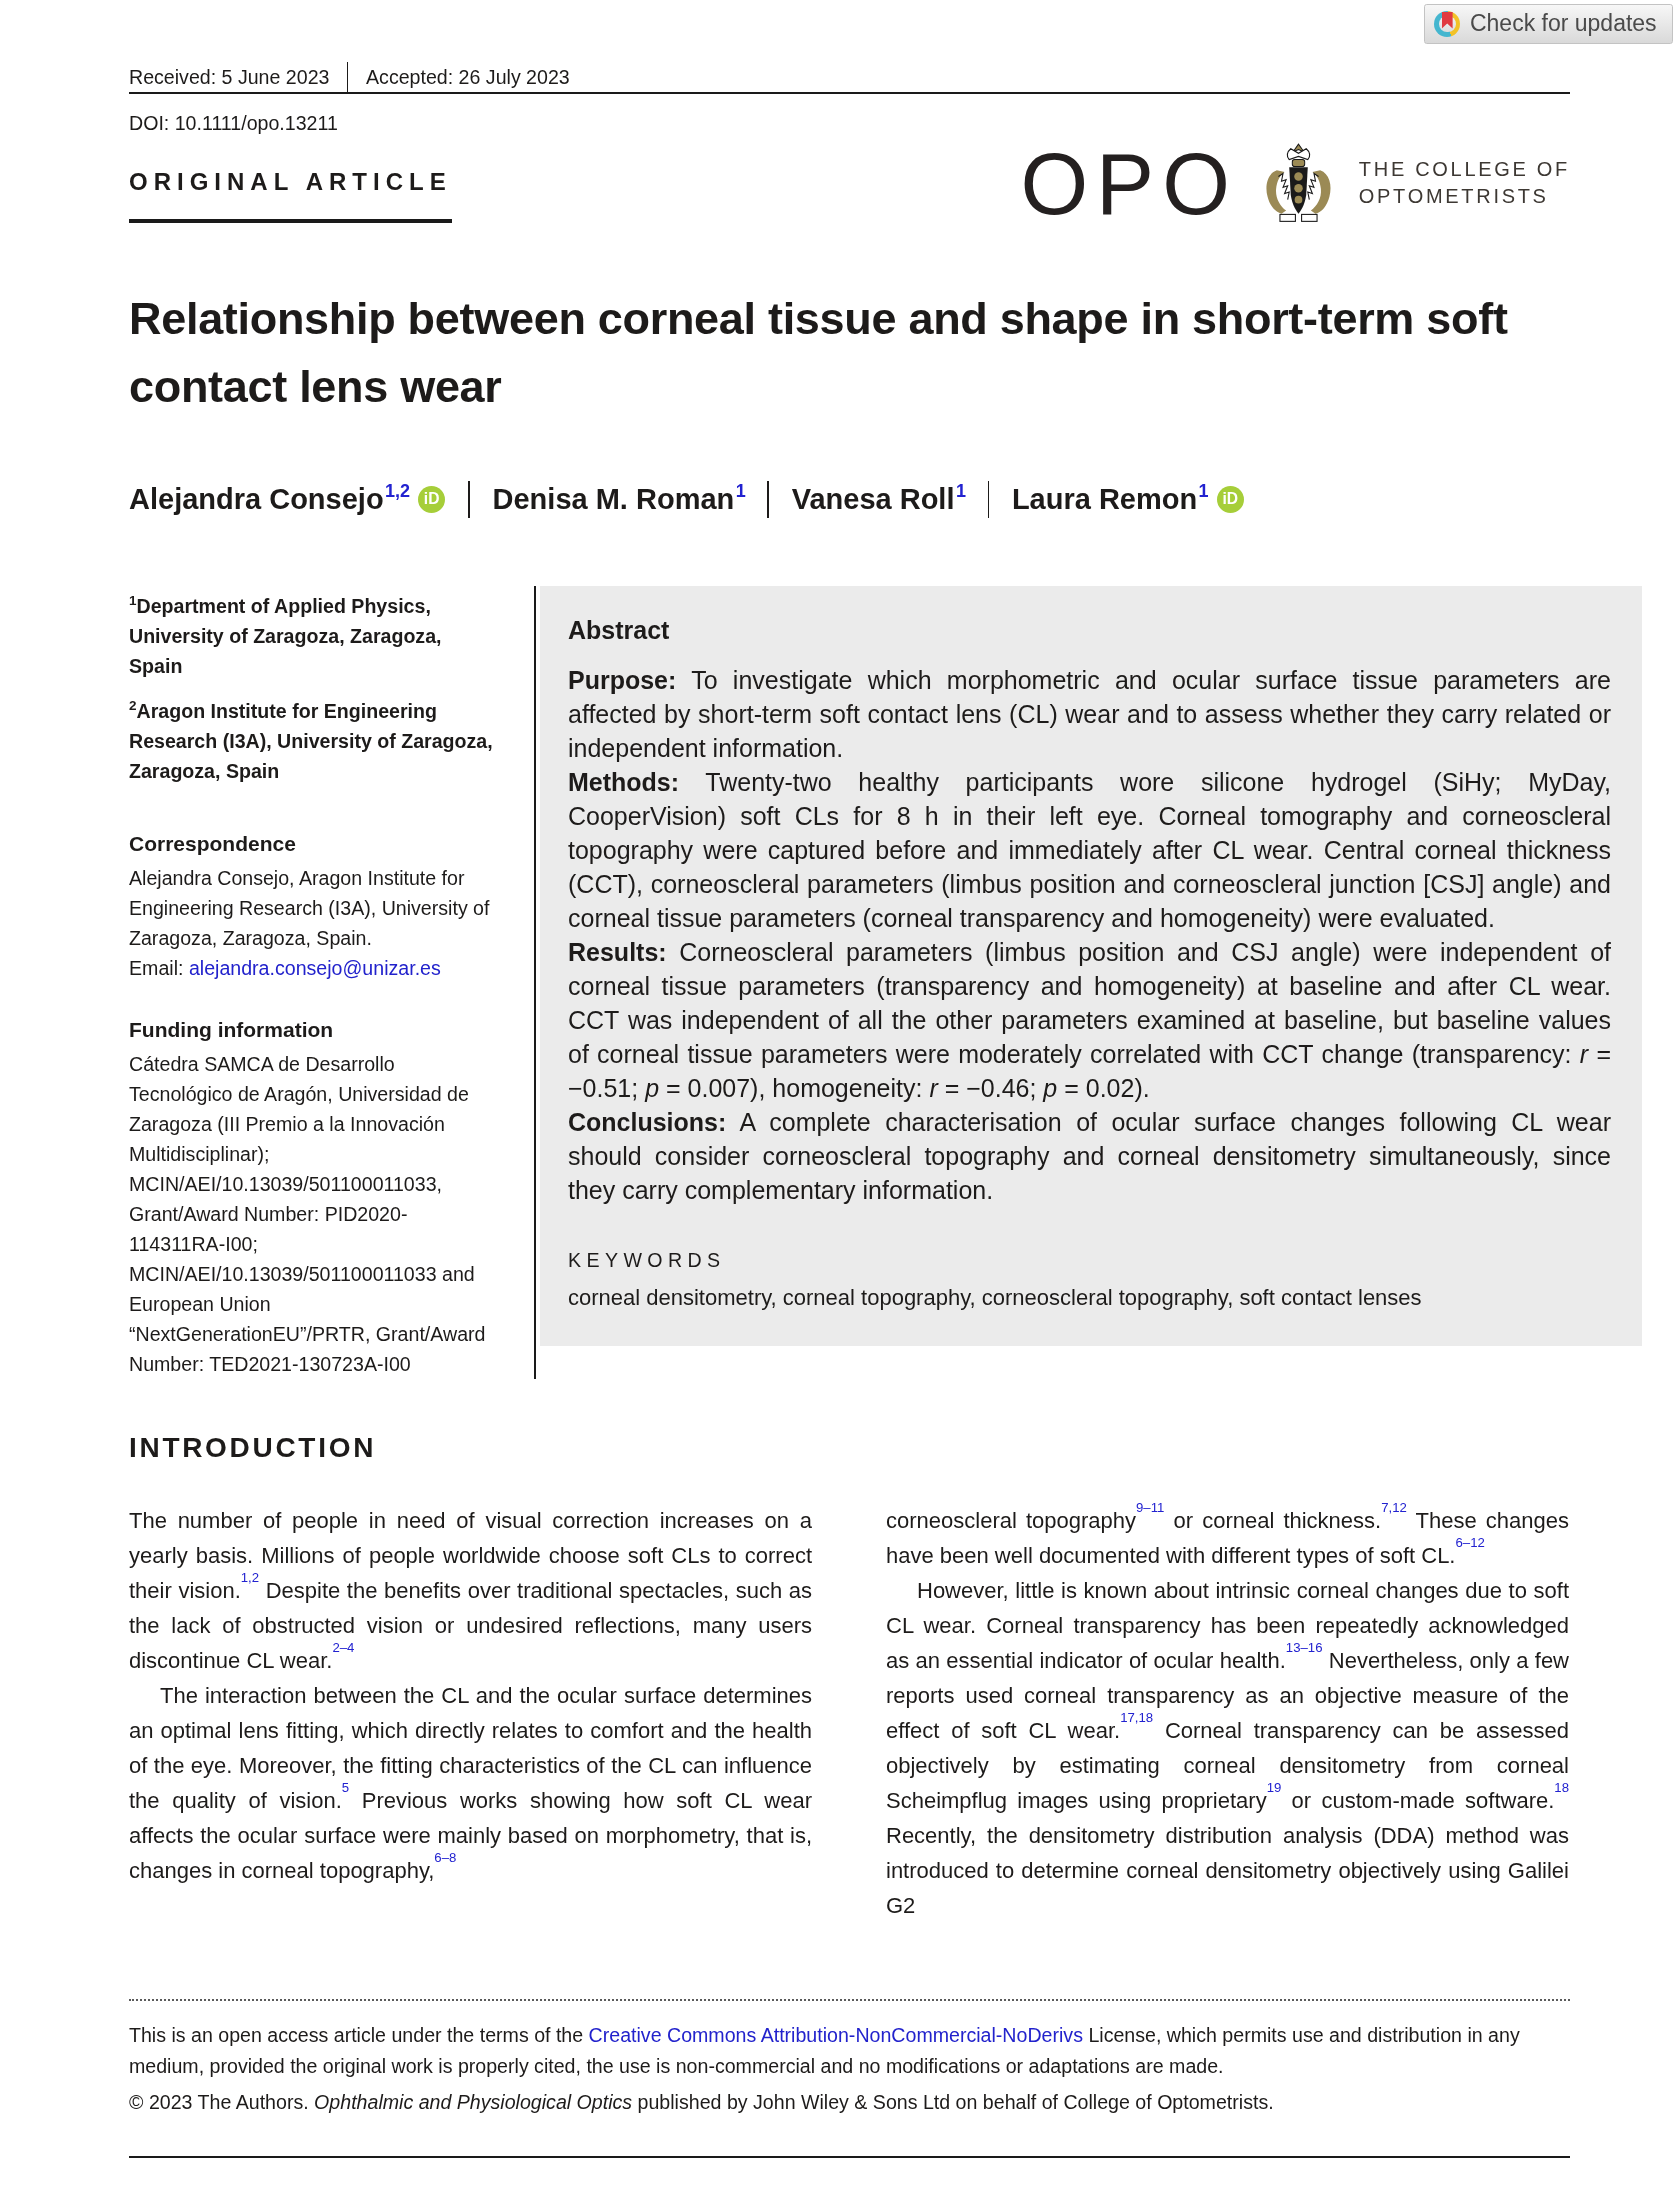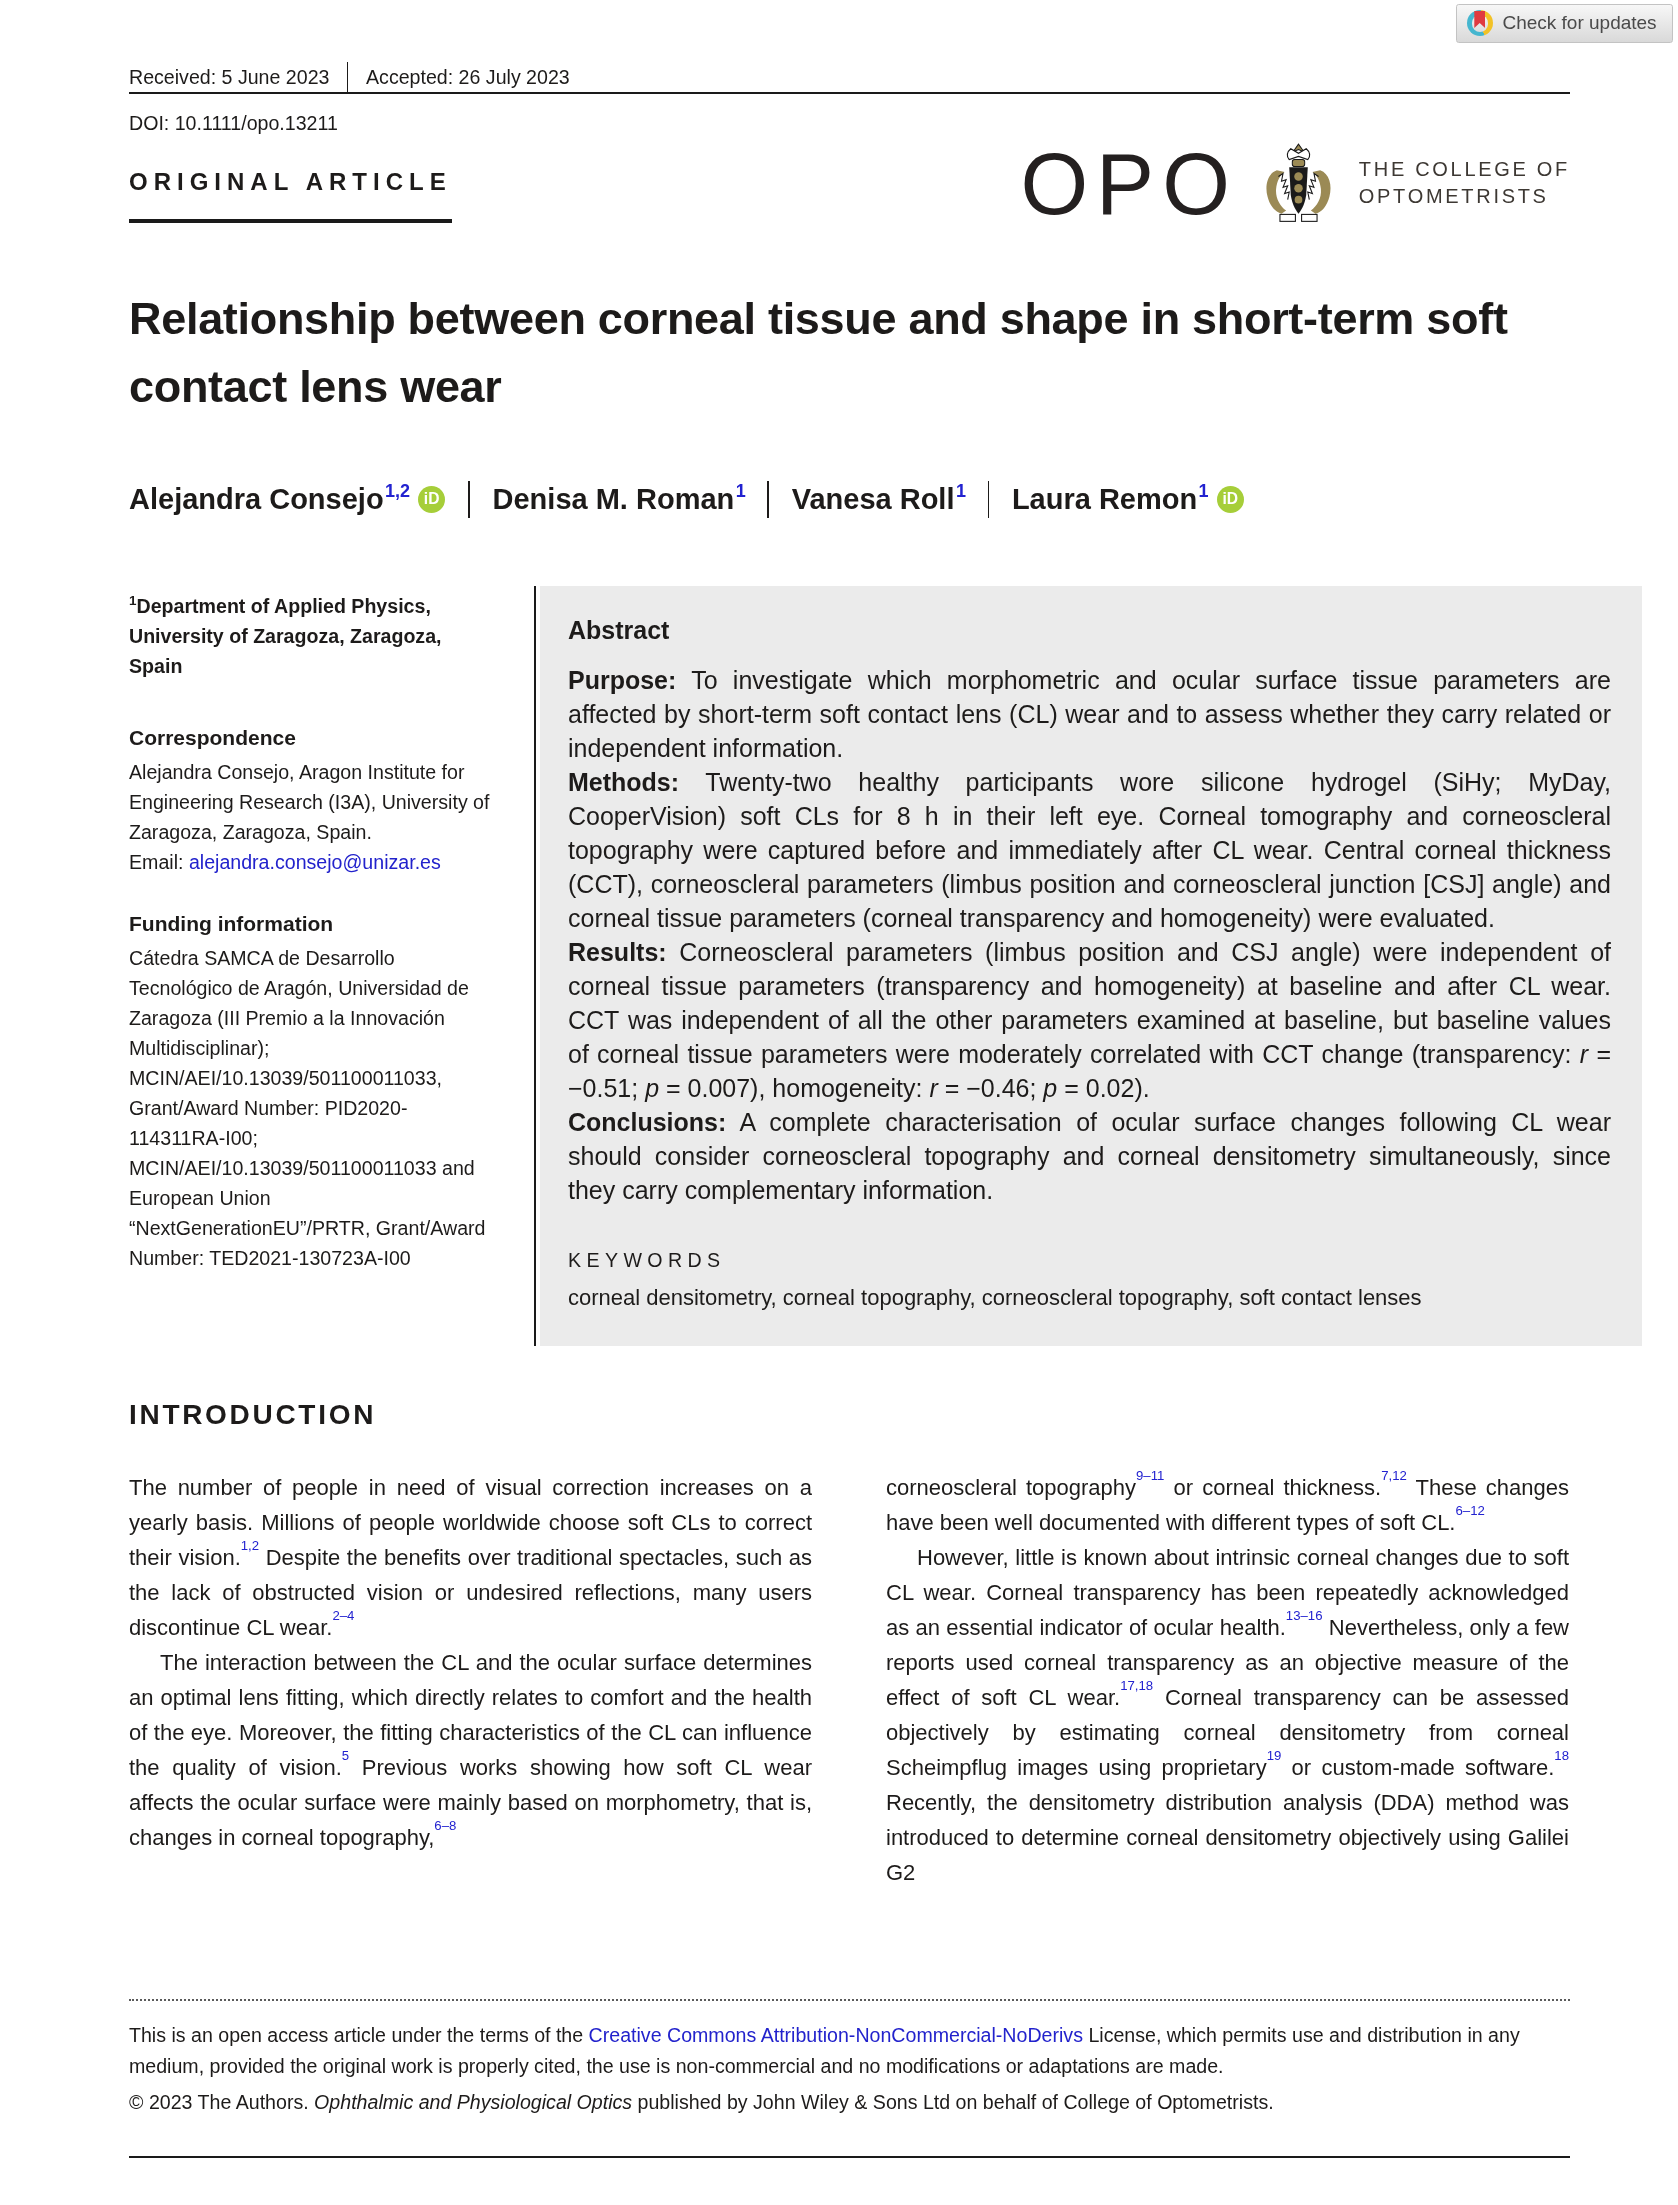--- a/index.html
+++ b/index.html
@@ -17,21 +17,21 @@
 
   
   .update-badge{
     position:absolute; top:4px; right:5.4px;
     display:flex; align-items:center; gap:9.5px;
     padding:5.4px 15px 5.4px 9.5px;
     background:linear-gradient(#f7f7f7,#d9d9d9);
     border:0.7px solid #c3c3c3; border-radius:2.7px;
     cursor:pointer;
   }
-  .update-badge .label{ font-size:19px; color:#4a4a4a; }
+  .update-badge .label{ font-size:23px; color:#4a4a4a; }
   .crossmark{ position:relative; width:26px; height:26px; }
   .crossmark .ring{
     position:absolute; inset:0; border-radius:50%;
     background:conic-gradient(from 160deg, #45b6cf 0deg 205deg, #f2c227 205deg 360deg);
   }
   .crossmark .ring::after{
     content:""; position:absolute; inset:4.7px; border-radius:50%;
     background:linear-gradient(#f3f3f3,#dddddd);
   }
   .crossmark .bookmark{
@@ -178,20 +178,21 @@
     <span class="author">
         <span>Laura Remon</span>
         <sup>1</sup>
       </span>
     <span class="orcid">iD</span>
   </div>
 
   <div class="main">
     <div class="sidebar">
       <p class="block"><sup>1</sup><span>Department of Applied Physics, University of Zaragoza, Zaragoza, Spain</span></p>
+      <p class="block"><sup>2</sup><span>Aragon Institute for Engineering Research (I3A), University of Zaragoza, Zaragoza, Spain</span></p>
       <div class="gap"></div>
       <h3>Correspondence</h3>
       <p>Alejandra Consejo, Aragon Institute for Engineering Research (I3A), University of Zaragoza, Zaragoza, Spain.</p>
       <p><span>Email: </span><a class="link">alejandra.consejo@unizar.es</a></p>
       <div class="gap"></div>
       <h3>Funding information</h3>
       <p>Cátedra SAMCA de Desarrollo Tecnológico de Aragón, Universidad de Zaragoza (III Premio a la Innovación Multidisciplinar); MCIN/AEI/10.13039/501100011033, Grant/Award Number: PID2020-114311RA-I00; MCIN/AEI/10.13039/501100011033 and European Union “NextGenerationEU”/PRTR, Grant/Award Number: TED2021-130723A-I00</p>
     </div>
 
     <div class="abstract-col">

